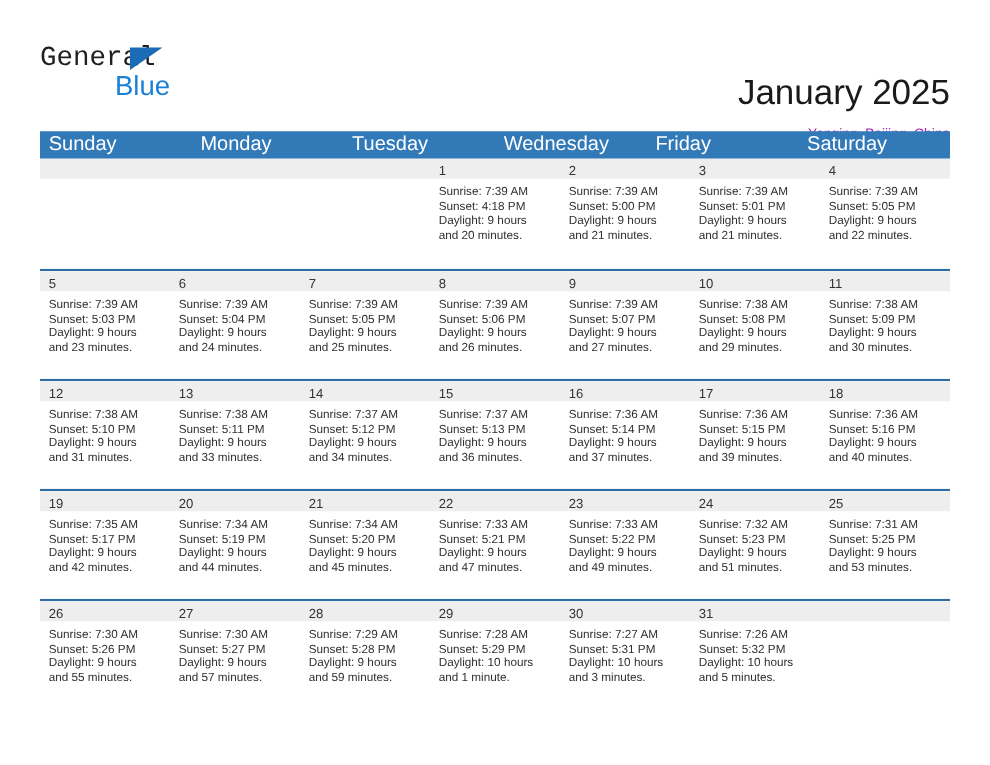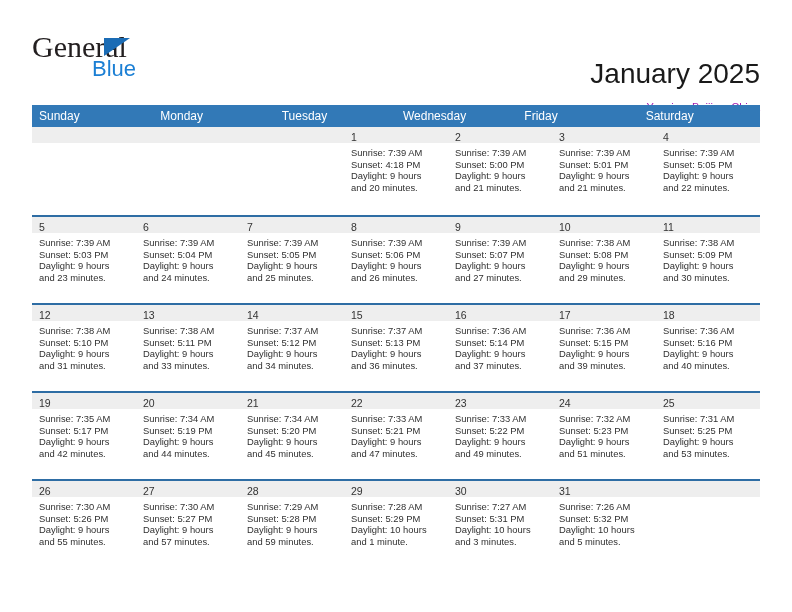--- a/index.html
+++ b/index.html
@@ -33,24 +33,24 @@
     position: absolute;
     left: 0px;
     top: 8px;
     width: 180px;
     height: 50px;
   }
   .logo-general {
     position: absolute;
     left: 0px;
     top: 0px;
-    font-size: 30px;
+    font-size: 22px;
     letter-spacing: 0px;
     color: #231f20;
-    font-family: Liberation Serif, serif;
+    font-family: Liberation Mono, monospace;
     line-height: 22px;
   }
   .logo-tri {
     position: absolute;
     left: 72px;
     top: 2px;
     width: 0;
     height: 0;
     border-left: 26px solid #1b6cb5;
     border-bottom: 18px solid transparent;
@@ -93,21 +93,21 @@
     top: 105px;
     width: 728px;
   }
   .weekdays {
     display: flex;
     background: #3279b7;
     height: 22px;
   }
   .weekday {
     flex: 1 1 0;
-    font-size: 12px;
+    font-size: 16px;
     color: #ffffff;
     line-height: 22px;
     padding-left: 7px;
     box-sizing: border-box;
     white-space: nowrap;
   }
   .week {
     display: flex;
     border-top: 2px solid #2e6da4;
     height: 88px;

